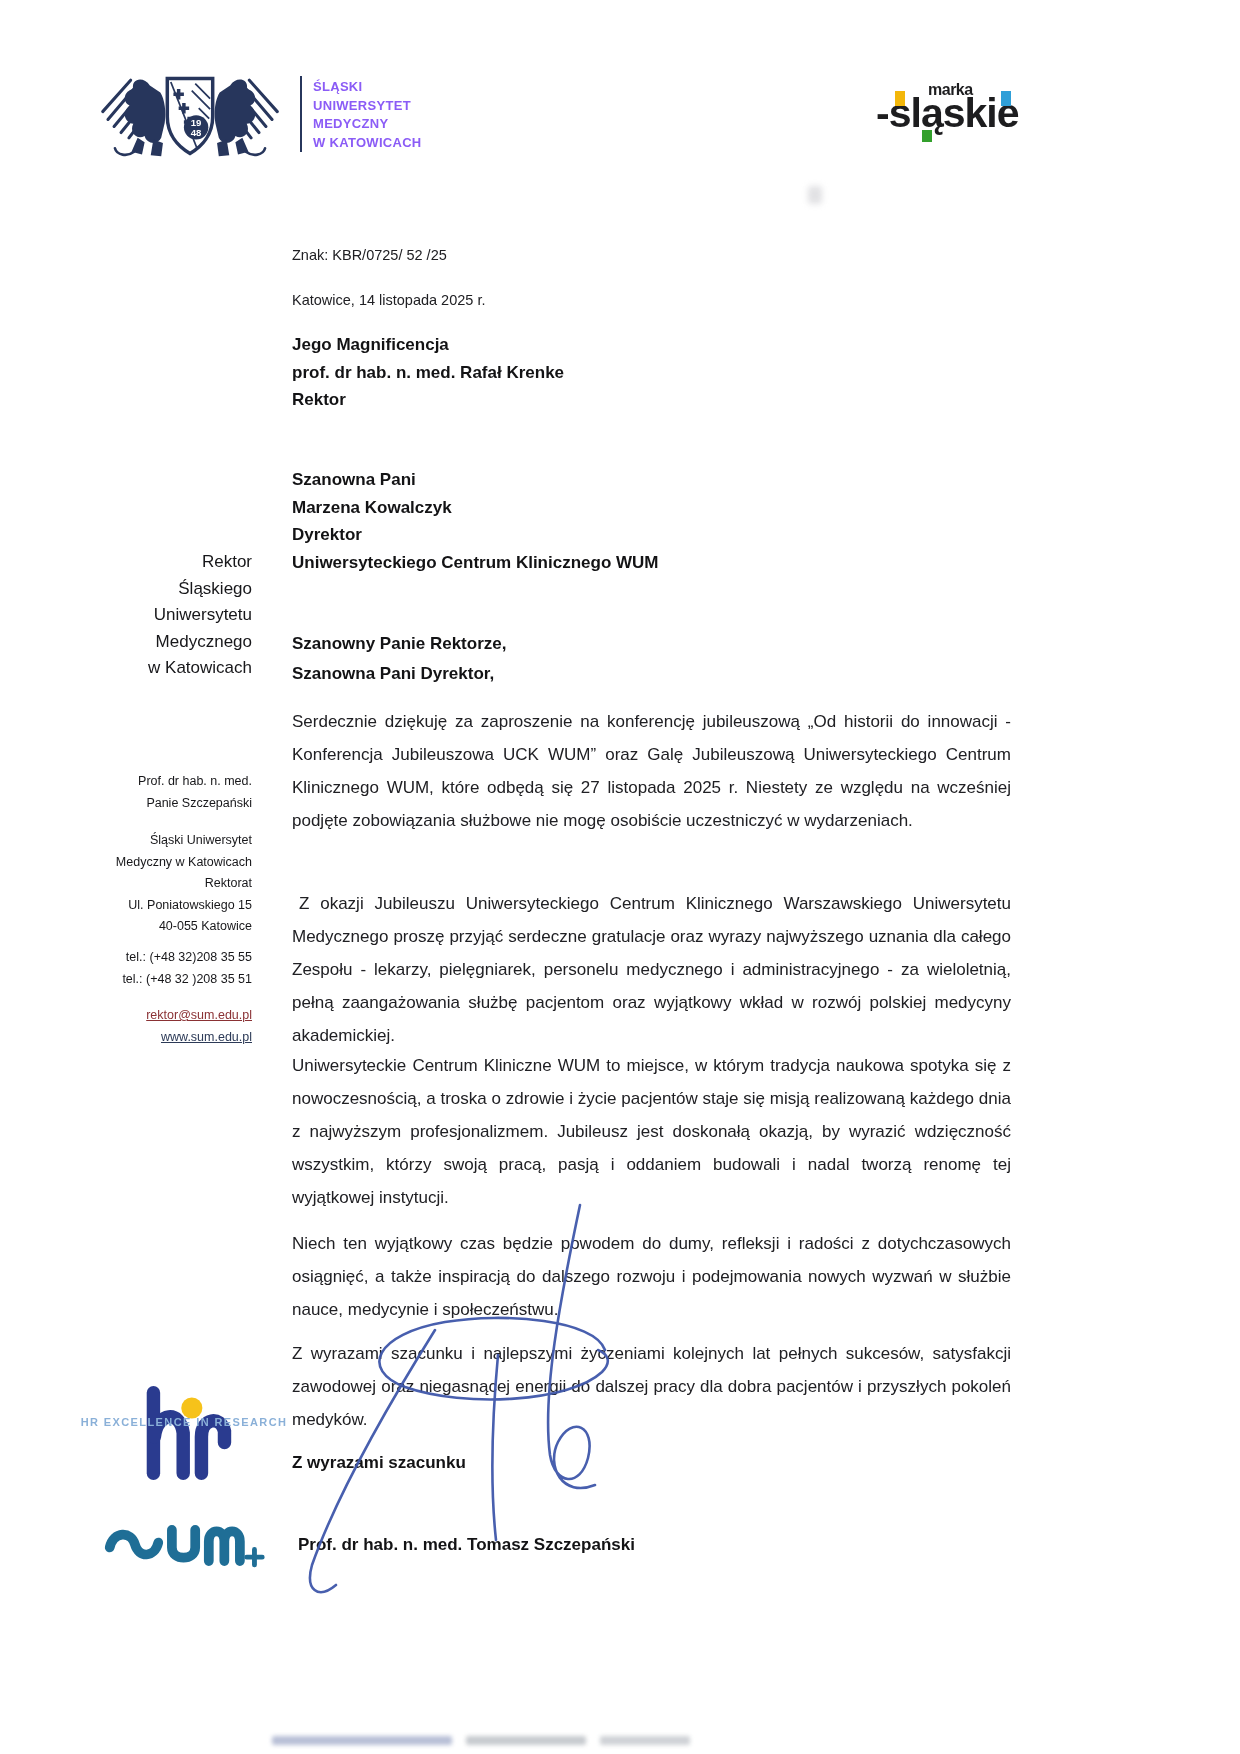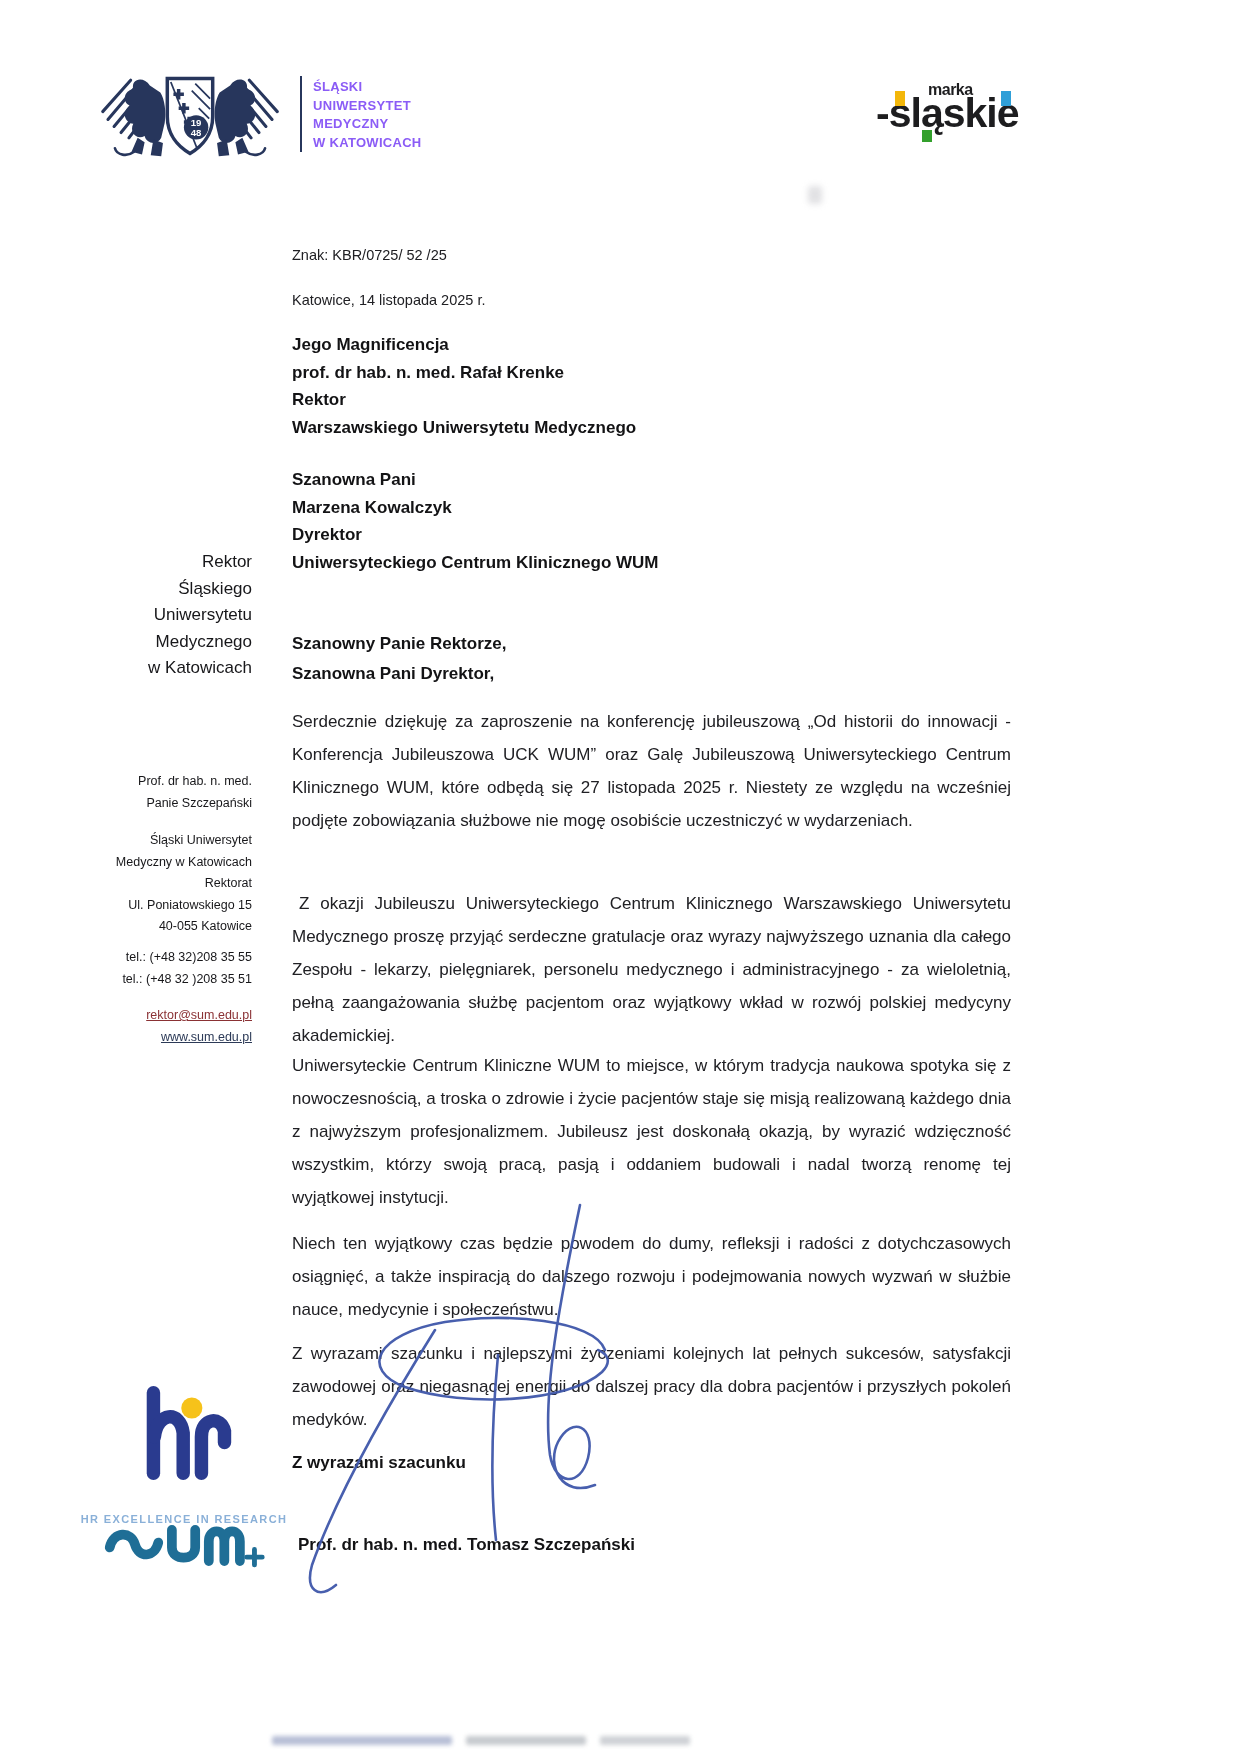--- a/index.html
+++ b/index.html
@@ -102,21 +102,20 @@
 
   <div class="abs smudge" style="left:808px;top:186px;width:14px;height:18px;"></div>
 
   <div class="abs ref" style="left:292px;top:247px;">Znak: KBR/0725/ 52 /25</div>
   <div class="abs ref" style="left:292px;top:292px;">Katowice, 14 listopada 2025 r.</div>
 
   <div class="abs addr" style="left:292px;top:331px;">
     <div>Jego Magnificencja</div>
     <div>prof. dr hab. n. med. Rafał Krenke</div>
     <div>Rektor</div>
-    <div>Warszawskiego Uniwersytetu Medycznego</div>
   </div>
 
   <div class="abs addr" style="left:292px;top:466px;">
     <div>Szanowna Pani</div>
     <div>Marzena Kowalczyk</div>
     <div>Dyrektor</div>
     <div>Uniwersyteckiego Centrum Klinicznego WUM</div>
   </div>
 
   <div class="abs side-role" style="left:40px;top:549px;width:212px;">
@@ -180,21 +179,21 @@
   <div class="abs" style="left:140px;top:1383px;width:96px;height:100px;">
     <svg width="96" height="100" viewBox="0 0 100 104">
       <g stroke="#2a3b8f" stroke-width="14" fill="none" stroke-linecap="round">
         <path d="M14,10 L14,94"></path>
         <path d="M15,56 C18,30 42,28 45,52 L45,94"></path>
         <path d="M64,94 L64,56 C64,36 84,34 88,50 L88,62"></path>
       </g>
       <circle cx="54" cy="26" r="11" fill="#f6c21a"></circle>
     </svg>
   </div>
-  <div class="abs hr-caption" style="left:70px;top:1513px;width:228px;">HR EXCELLENCE IN RESEARCH</div>
+  <div class="abs hr-caption" style="left:70px;top:1416px;width:228px;">HR EXCELLENCE IN RESEARCH</div>
 
   <div class="abs" style="left:100px;top:1518px;width:170px;height:55px;">
     <svg width="170" height="55" viewBox="0 0 175 56">
       <g stroke="#1f6e96" stroke-width="10" fill="none" stroke-linecap="round">
         <path d="M10,30 C14,13 32,13 36,27 C40,41 56,41 60,25"></path>
         <path d="M74,12 L74,30 C74,44 98,44 98,30 L98,12"></path>
         <path d="M112,44 L112,24 C112,10 128,10 128,24 L128,44 M128,24 C128,10 144,10 144,24 L144,44"></path>
       </g>
       <g stroke="#1f6e96" stroke-width="5" fill="none" stroke-linecap="round">
         <path d="M151,40 L167,40 M159,32 L159,48"></path>

